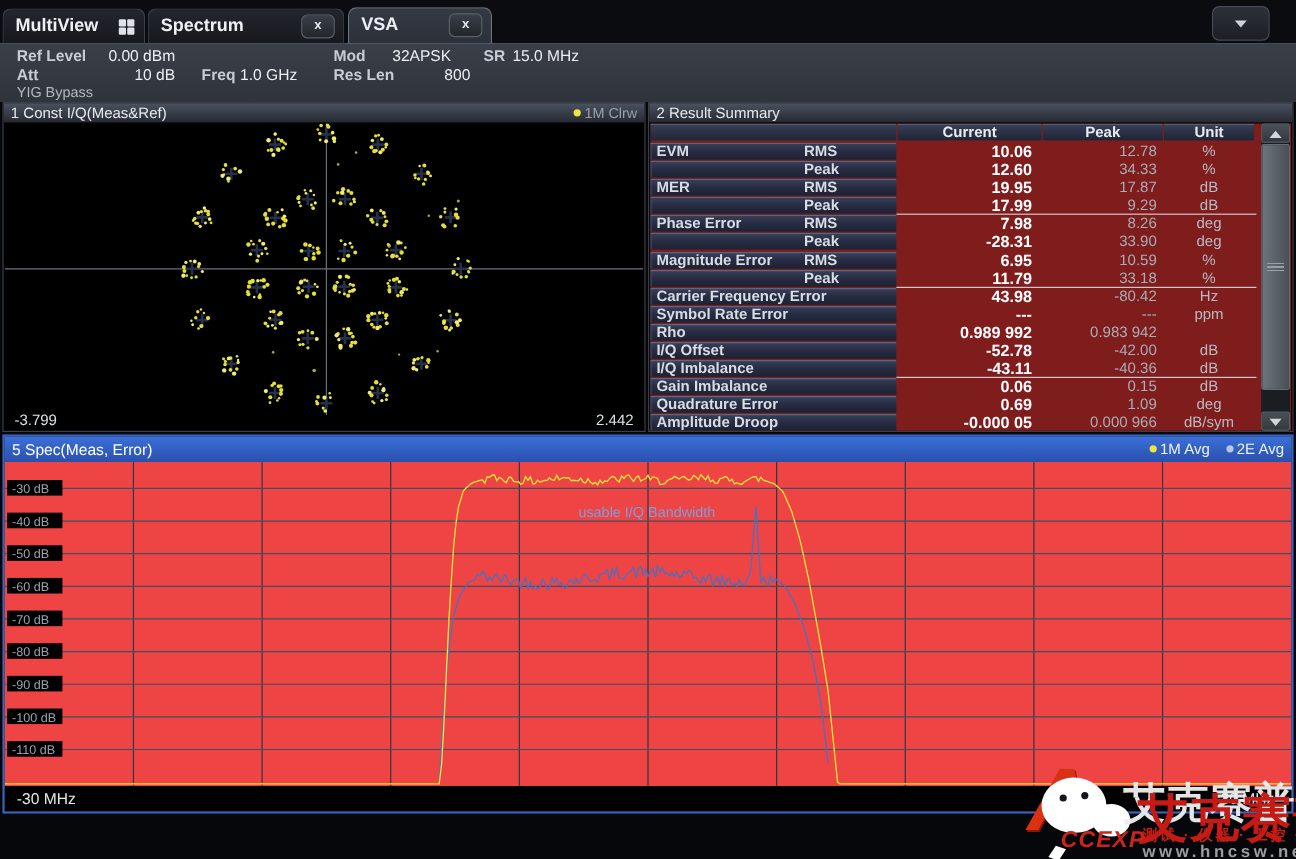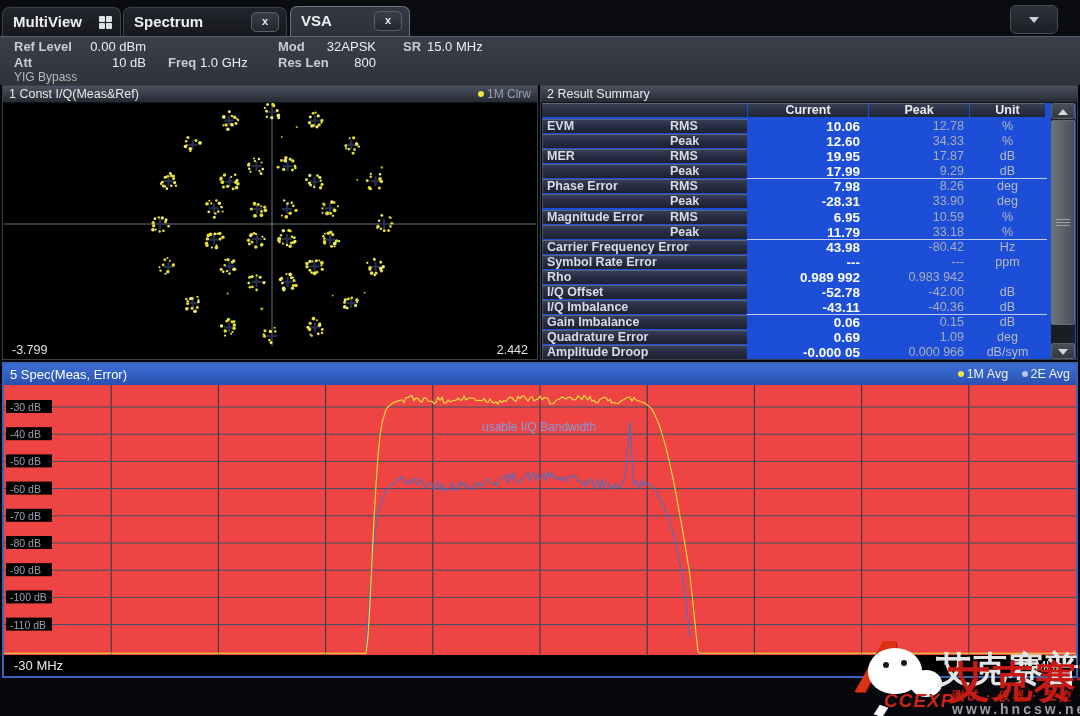--- a/index.html
+++ b/index.html
@@ -33,21 +33,21 @@
        background:linear-gradient(#4a5160,#262a32);border-bottom:1px solid #111317;
        color:#e8eaee;font-size:12.5px;line-height:17px;padding-left:6px;box-sizing:border-box;white-space:nowrap;}
   .legend{position:absolute;right:6px;top:0;height:17px;line-height:17px;color:#9aa1ab;font-size:12px;text-align:right;}
   .dot{display:inline-block;width:6px;height:6px;border-radius:50%;margin-right:3px;vertical-align:1px;}
   
   .p1-body{position:absolute;left:1px;top:17px;width:532px;height:243px;background:#000;}
   .p1-foot{position:absolute;left:1px;bottom:1px;width:532px;height:13px;color:#dde0e4;font-size:12.5px;}
   .p1-foot .xmin{position:absolute;left:8px;top:-2px;}
   .p1-foot .xmax{position:absolute;right:8px;top:-2px;}
   
-  .rs-area{position:absolute;left:1px;top:17px;width:534px;height:256px;overflow:hidden;background:#1d4ed8;}
+  .rs-area{position:absolute;left:1px;top:17px;width:534px;height:256px;overflow:hidden;background:#7f1d1d;}
   .rs-hrow{position:absolute;left:0;top:0;width:510px;height:15px;}
   .rs-hcell{position:absolute;top:0;height:14px;background:linear-gradient(180deg,#3a4157,#1f2436);
        box-shadow:inset 0 1px 0 #5c6680;color:#e9ebf0;font-weight:bold;font-size:12.5px;
        text-align:center;line-height:14px;}
   #rs-rows{position:absolute;left:0;top:16px;width:510px;}
   .rs-row{position:relative;height:15.1px;}
   .rs-label{position:absolute;left:0;top:0;width:205px;height:14px;
        background:linear-gradient(180deg,#39415a 0%,#272c42 50%,#1d2132 100%);
        box-shadow:inset 0 1px 0 #5c6680, inset 1px 0 0 #454f6a;}
   .rs-label .l{position:absolute;left:5px;top:0;font-size:12.5px;font-weight:bold;color:#d8dce4;line-height:14px;white-space:nowrap;}
@@ -130,21 +130,21 @@
   <div class="infobar">
     <span class="f-label" style="left:14px;top:2px;">Ref Level</span>
     <span class="f-value f-right" style="left:66px;top:2px;width:80px;">0.00 dBm</span>
     <span class="f-label" style="left:14px;top:18px;text-align:right;">Att</span>
     <span class="f-value f-right" style="left:66px;top:18px;width:80px;">10 dB</span>
     <span class="f-label" style="left:168px;top:18px;">Freq</span>
     <span class="f-value" style="left:200px;top:18px;">1.0 GHz</span>
     <span class="f-label" style="left:278px;top:2px;">Mod</span>
     <span class="f-value f-right" style="left:310px;top:2px;width:66px;">32APSK</span>
     <span class="f-label" style="left:278px;top:18px;">Res Len</span>
-    <span class="f-value f-right" style="left:310px;top:18px;width:66px;">800</span>
+    <span class="f-value f-right" style="left:310px;top:18px;width:66px;padding-left:16px;">800</span>
     <span class="f-label" style="left:403px;top:2px;">SR</span>
     <span class="f-value" style="left:427px;top:2px;">15.0 MHz</span>
     <span class="f-value" style="left:14px;top:33px;font-size:12px;color:#b4b9bf;">YIG Bypass</span>
   </div>
 
   <div class="panel" style="left:2px;top:85px;width:536px;height:275px;">
     <div class="phead">
       <span>1 Const I/Q(Meas&amp;Ref)</span>
       <span class="legend">
         <span class="dot" id="p1-dot" style="background: rgb(236, 230, 62);"></span><span>1M Clrw</span>

